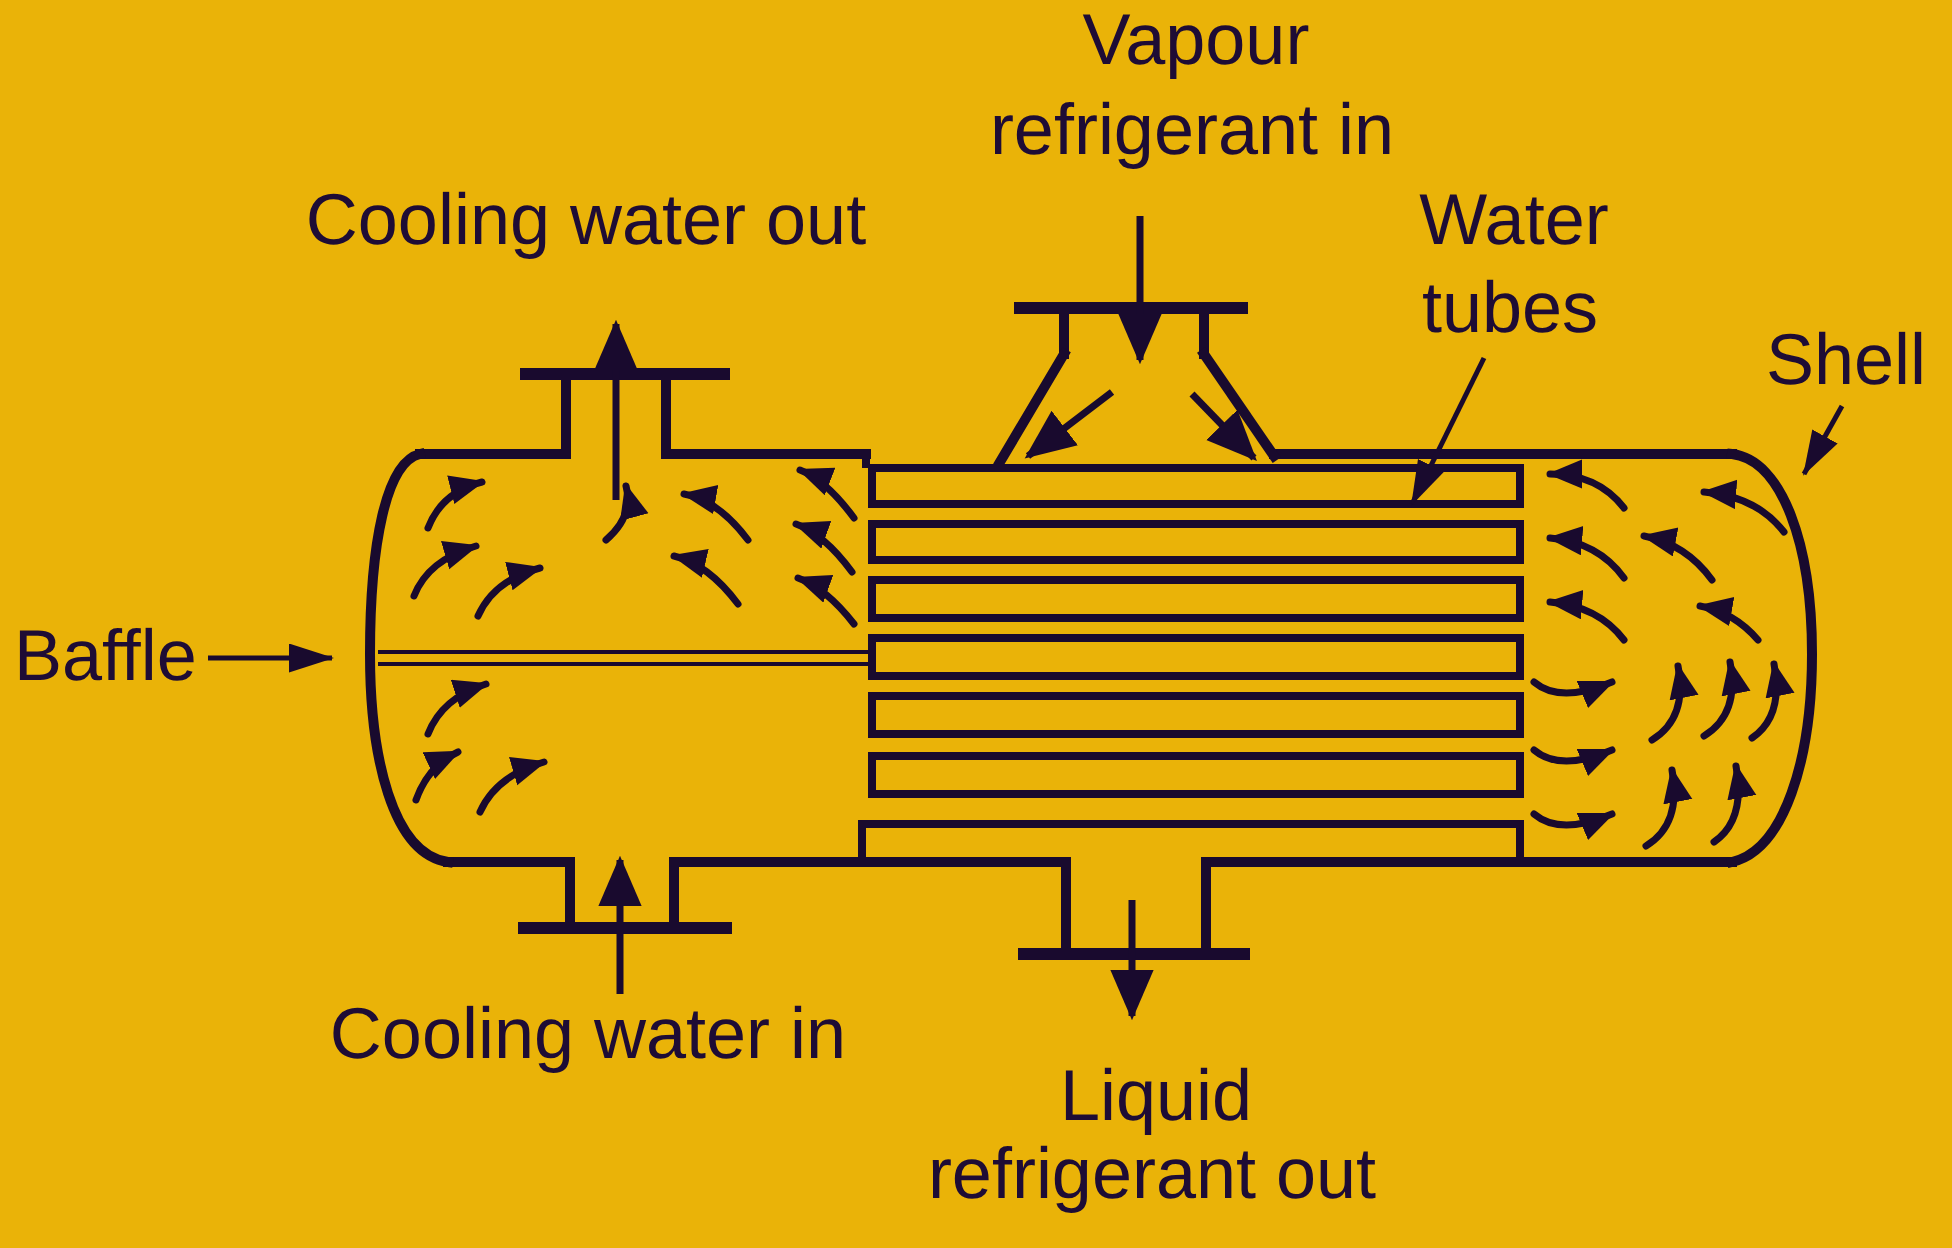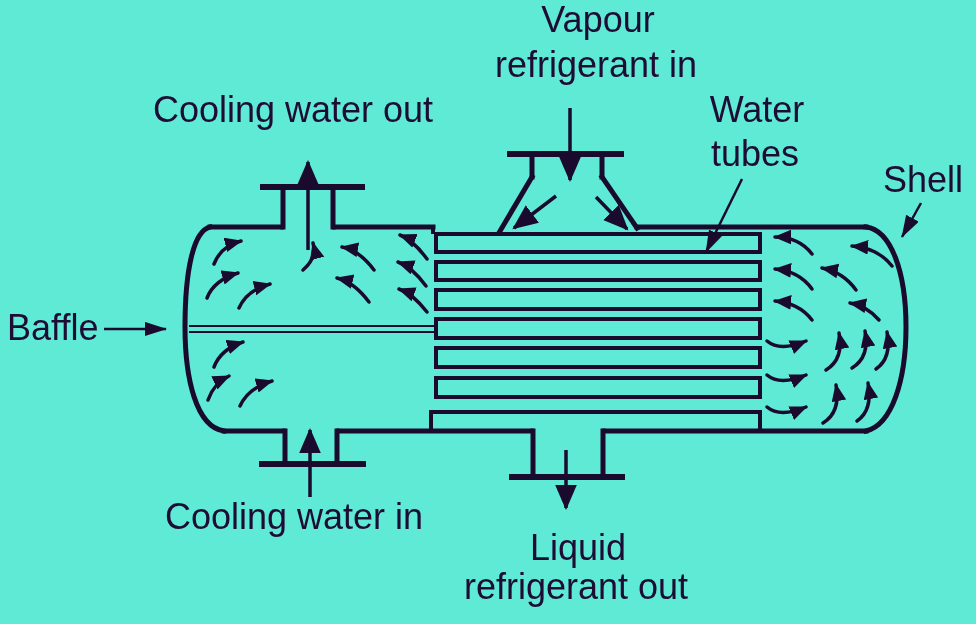--- a/index.html
+++ b/index.html
@@ -1,16 +1,16 @@
 <!DOCTYPE html>
 <html><head>
 <meta charset="utf-8">
 <style>
   html,body{margin:0;padding:0;background:#ffffff;}
-  #stage{position:relative;width:976px;height:624px;background:#5eead4;overflow:hidden;}
+  #stage{position:relative;width:976px;height:624px;background:#eab308;overflow:hidden;}
   svg{position:absolute;left:0;top:0;}
   .lbl{
     font-family:"Liberation Sans","DejaVu Sans",sans-serif;
     font-size:36px;
     fill:#1e0c35;
   }
 </style>
 </head>
 <body>
 

